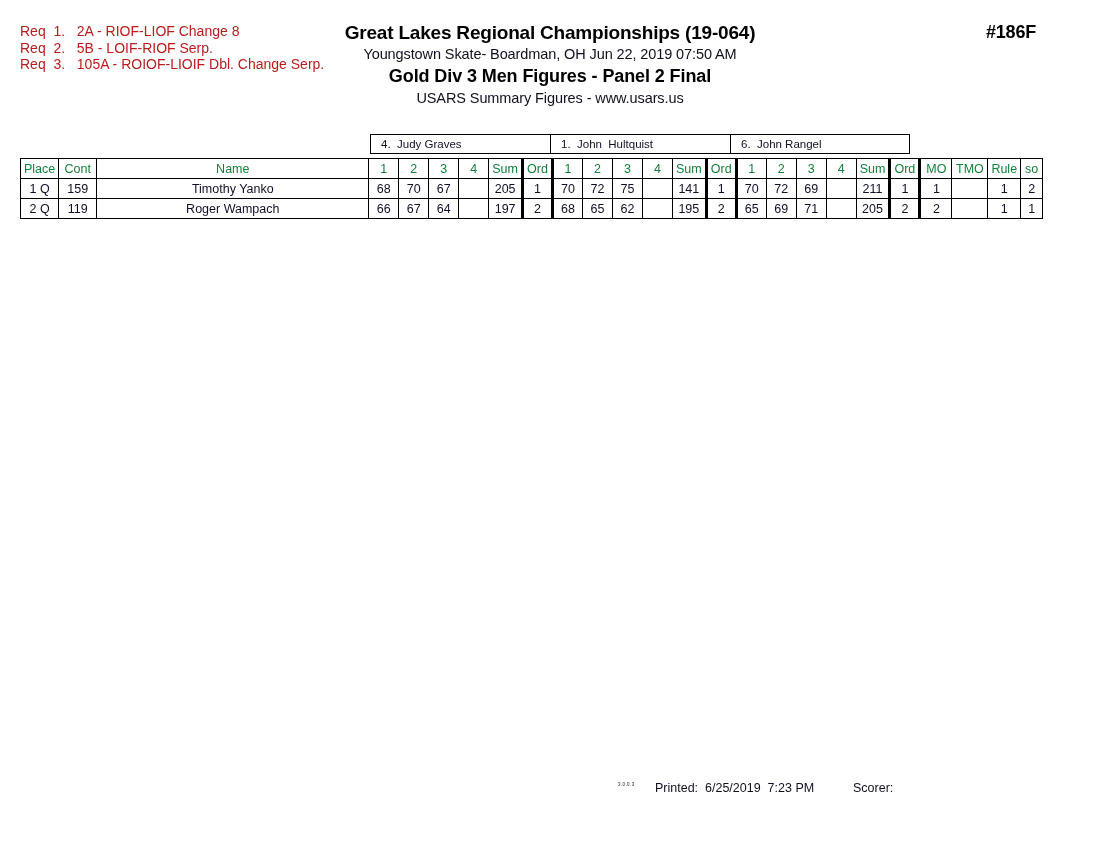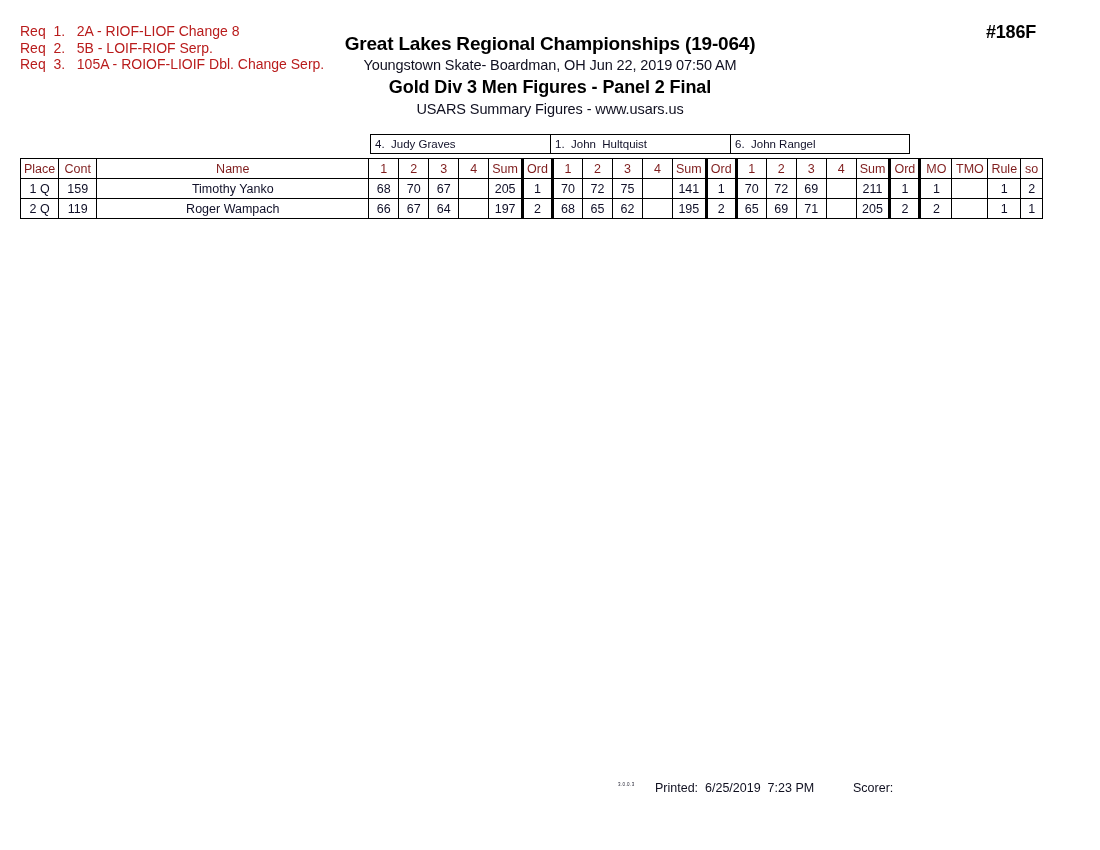--- a/index.html
+++ b/index.html
@@ -26,21 +26,21 @@
     color: #b91c1c;
   }
   .req-line {
     white-space: pre;
   }
 
   
   #header-block {
     position: absolute;
     left: 250px;
-    top: 32px;
+    top: 21px;
     width: 600px;
     text-align: center;
   }
   #event-title {
     font-size: 19px;
     font-weight: bold;
     letter-spacing: -0.2px;
     line-height: 23px;
     color: #000;
   }
@@ -82,21 +82,21 @@
     height: 20px;
     display: flex;
   }
   .judge-cell {
     border-left: 1.6px solid #000;
     border-top: 1.6px solid #000;
     border-bottom: 1.6px solid #000;
     box-sizing: border-box;
     font-size: 11.5px;
     color: #101028;
-    padding-left: 4px;
+    padding-left: 10px;
     line-height: 19px;
     white-space: pre;
     height: 20px;
   }
   .judge-cell:last-child {
     border-right: 1.6px solid #000;
   }
 
   
   #results-table {
@@ -114,21 +114,21 @@
     padding: 0 3px;
     font-weight: normal;
     font-size: 12.5px;
     color: #101028;
     text-align: center;
     overflow: hidden;
     white-space: nowrap;
   }
   #results-table thead th {
     font-size: 12.5px;
-    color: #7f1d1d;
+    color: #15803d;
   }
   .col-place  { width: 38px; }
   .col-cont   { width: 38px; }
   .col-name   { width: 272px; }
   .col-score  { width: 30px; }
   .col-sum    { width: 30px; }
   .col-ord    { width: 30px; }
   .col-mo     { width: 32px; }
   .col-tmo    { width: 36px; }
   .col-rule   { width: 31px; }

